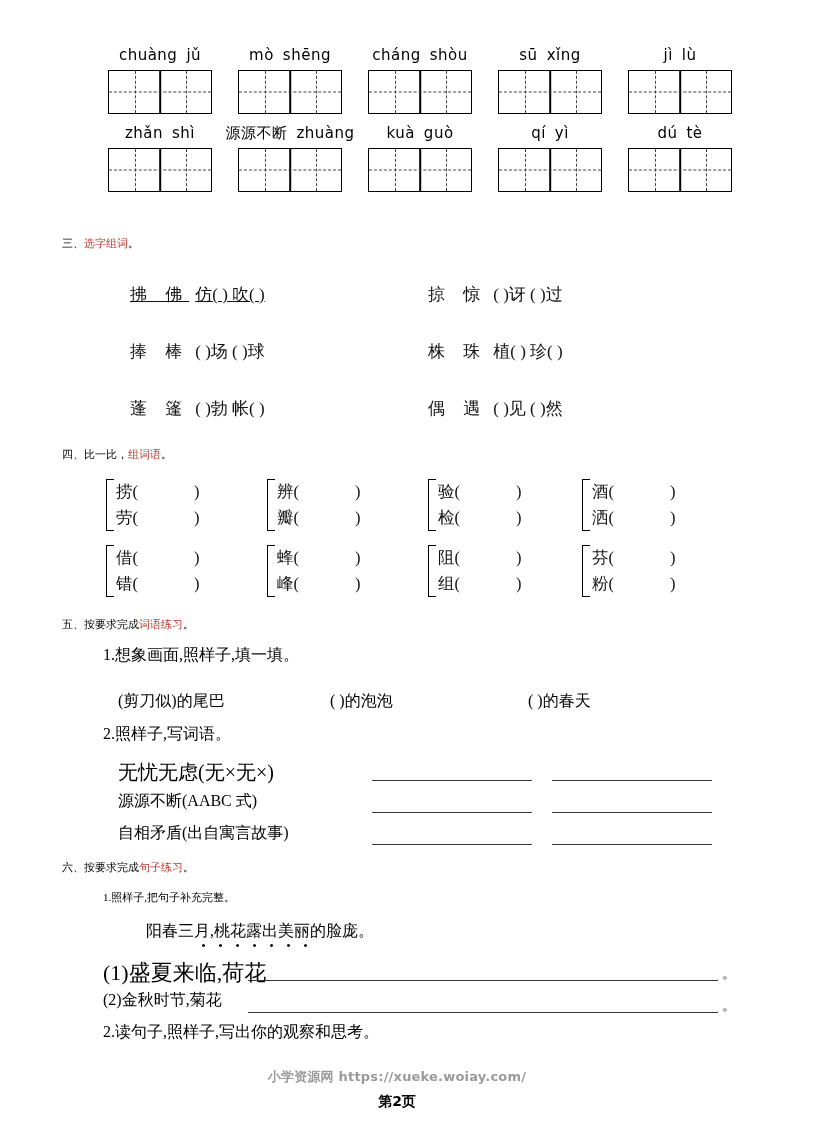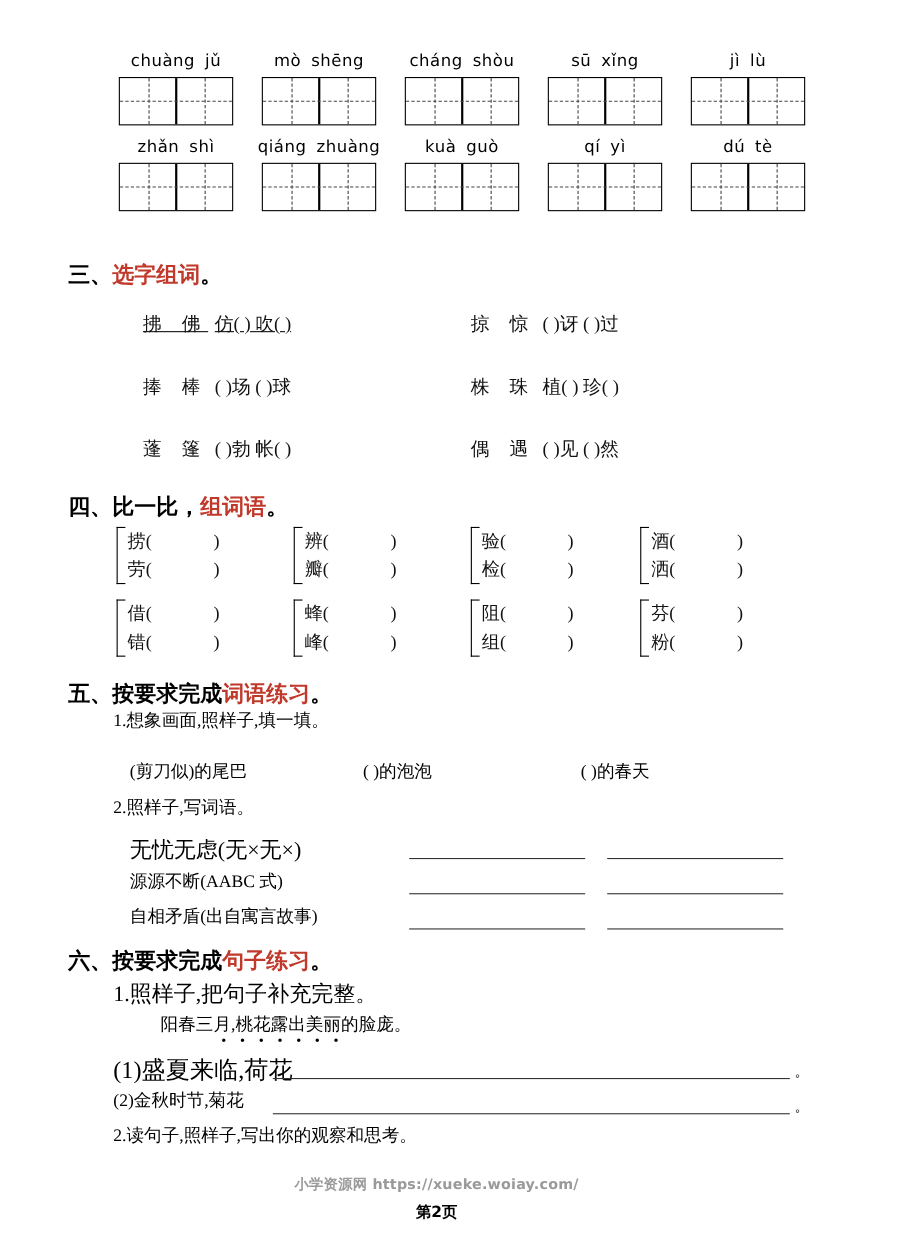--- a/index.html
+++ b/index.html
@@ -64,22 +64,22 @@
     position:absolute; top:0; bottom:0; width:0;
     border-left:1.4px dashed #444;
   }
   .tzg i.v1{ left:25%; }
   .tzg i.v2{ left:75%; }
 
   
   .sec-head{
     position:absolute;
     font-family:"DejaVu Sans","Liberation Sans",sans-serif;
-    font-weight:bold;
-    font-size:20px;
+    font-weight:normal;
+    font-size:11px;
     color:#000;
     white-space:nowrap;
     text-align:right;
   }
   .sec-head .red{ color:#c0392b; }
 
   
   .t{
     position:absolute;
     white-space:nowrap;
@@ -216,21 +216,21 @@
 
     <div class="pinyin-row">
       <div class="pinyin-cell">
         <div class="pinyin-text"><span>zhǎn</span><span class="sp"></span><span>shì</span></div>
         <div class="tzg">
             <i class="v1"></i>
             <i class="v2"></i>
           </div>
       </div>
       <div class="pinyin-cell">
-        <div class="pinyin-text"><span>qiáng</span><span class="sp"></span><span>zhuàng</span></div>
+        <div class="pinyin-text"><span>源源不断</span><span class="sp"></span><span>zhuàng</span></div>
         <div class="tzg">
             <i class="v1"></i>
             <i class="v2"></i>
           </div>
       </div>
       <div class="pinyin-cell">
         <div class="pinyin-text"><span>kuà</span><span class="sp"></span><span>guò</span></div>
         <div class="tzg">
             <i class="v1"></i>
             <i class="v2"></i>
@@ -368,21 +368,21 @@
   <div class="wline" style="left:552px; top:812px; width:160px;"></div>
 
   <div class="t kai" style="left:118px; top:823px; font-size:16px;">自相矛盾(出自寓言故事)</div>
   <div class="wline" style="left:372px; top:844px; width:160px;"></div>
   <div class="wline" style="left:552px; top:844px; width:160px;"></div>
 
   <div class="sec-head" style="left:62px; top:860px;">
     <span>六、</span><span>按要求完成</span><span class="red">句子练习</span><span>。</span>
   </div>
 
-  <div class="t kai" style="left:103px; top:890px; font-size:20px;">1.照样子,把句子补充完整。</div>
+  <div class="t kai" style="left:103px; top:890px; font-size:11px;">1.照样子,把句子补充完整。</div>
 
   <div class="t kai" style="left:118px; top:921px; font-size:16px;margin-left:28px;">阳春三月,桃花露出美丽的脸庞。</div>
   <div class="dots" style="left:195px; top:943px;">
     <span>•</span>
       <span>•</span>
       <span>•</span>
       <span>•</span>
       <span>•</span>
       <span>•</span>
       <span>•</span>

